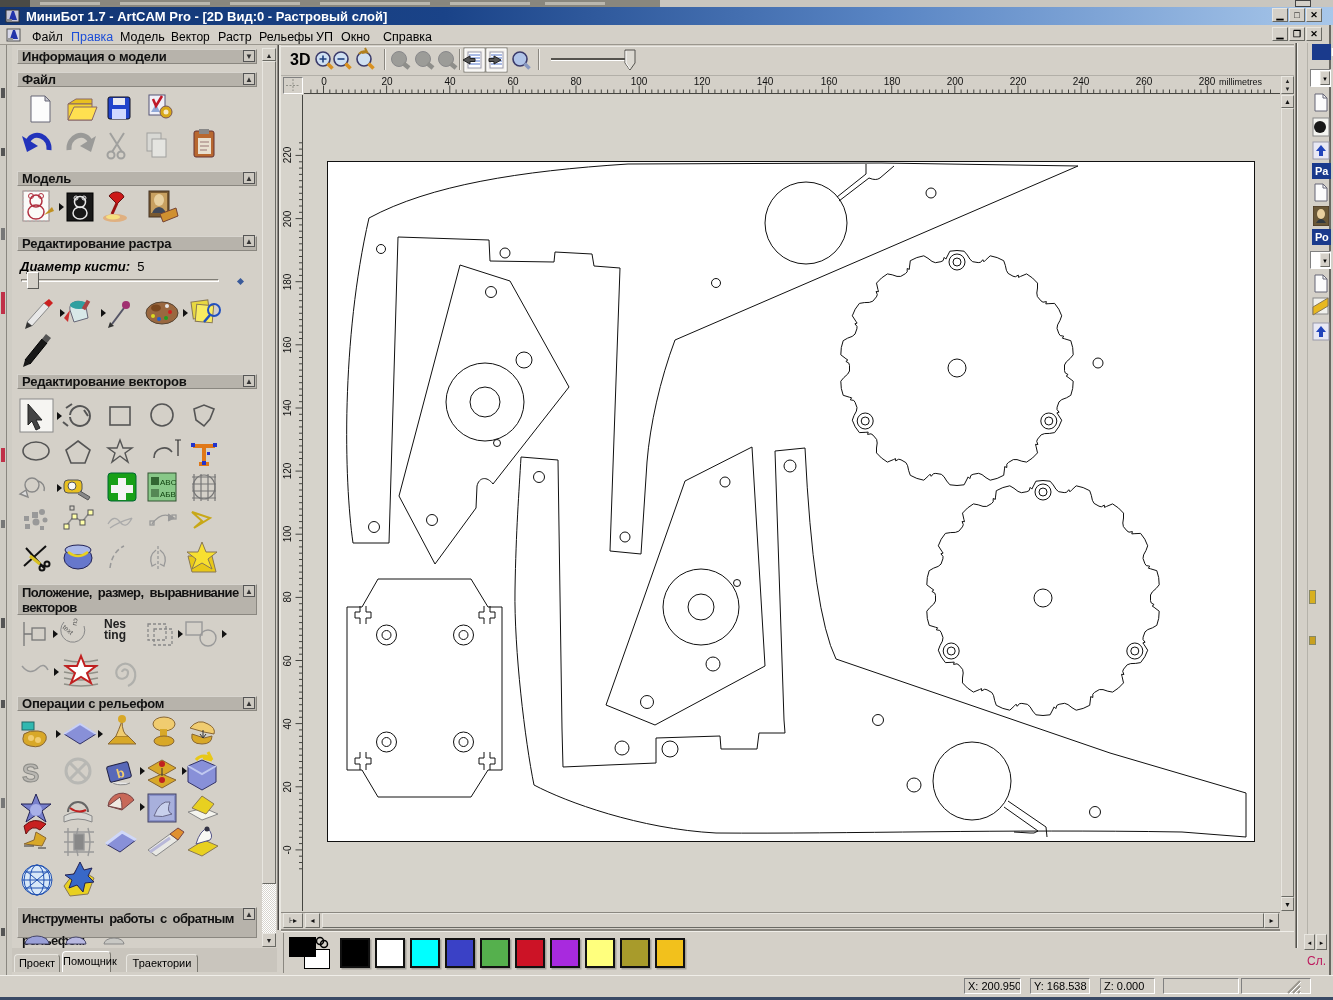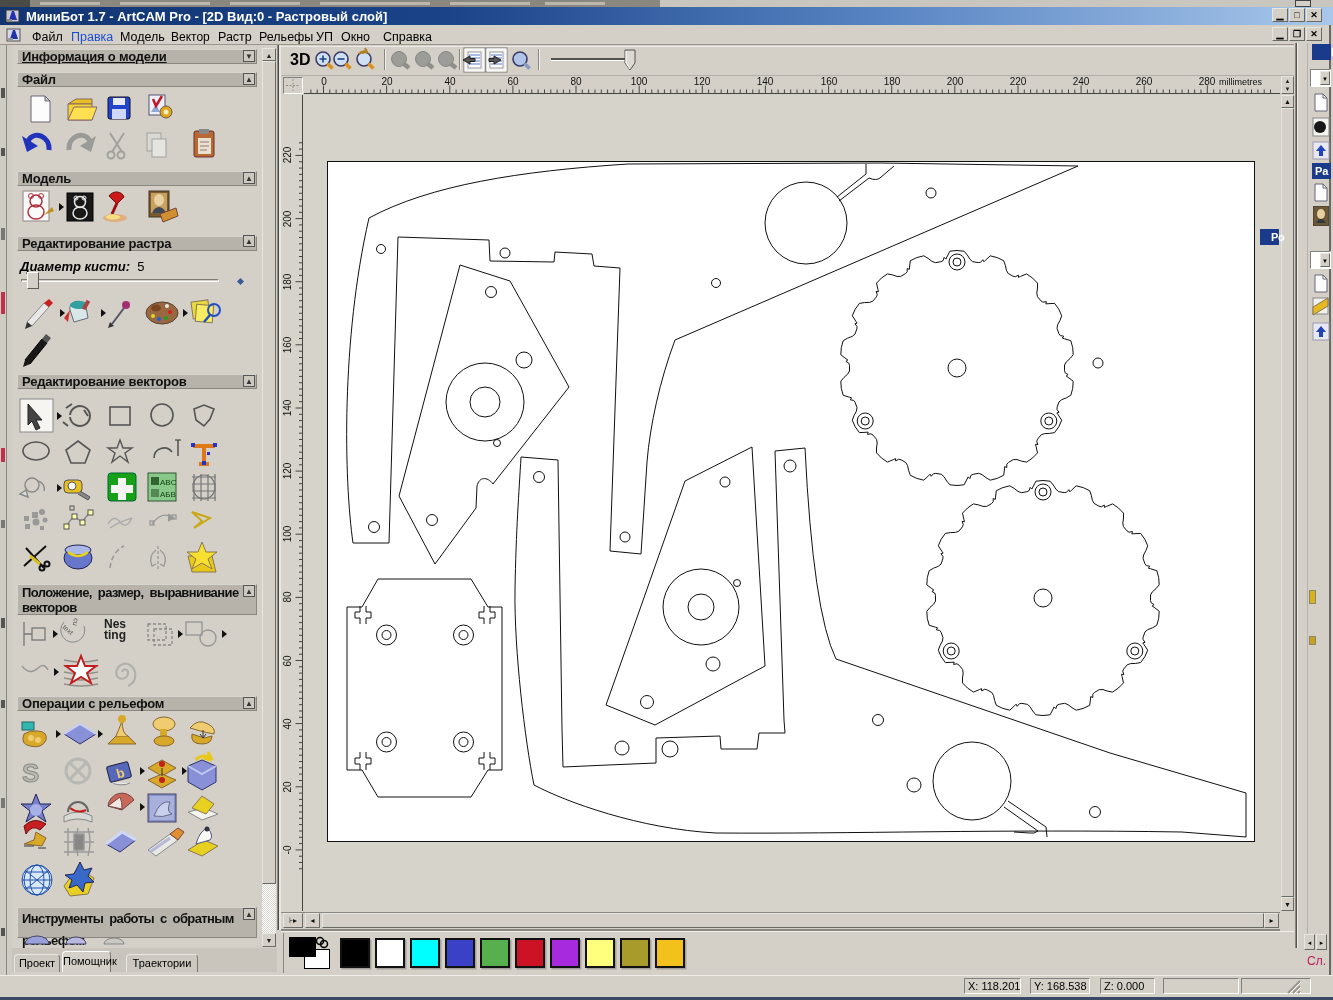--- a/index.html
+++ b/index.html
@@ -60,21 +60,21 @@
 <div class="abs" style="left:1px;top:448px;width:4px;height:14px;background:#c03048"></div>
 <div class="abs" style="left:1px;top:520px;width:4px;height:8px;background:#777"></div>
 <div class="abs" style="left:1px;top:618px;width:4px;height:10px;background:#555"></div>
 <div class="abs" style="left:1px;top:700px;width:4px;height:8px;background:#555"></div>
 <div class="abs" style="left:1px;top:798px;width:4px;height:10px;background:#777"></div>
 <div class="abs" style="left:1px;top:928px;width:4px;height:8px;background:#555"></div>
 <div class="abs" style="left:12px;top:45px;width:265px;height:930px;background:#d4d0c8"></div>
 <div class="abs" style="left:277px;top:45px;width:1px;height:885px;background:#8c8984"></div>
 <div class="abs" style="left:278px;top:45px;width:1px;height:885px;background:#4c4a46"></div>
 <div class="abs" style="left:279px;top:45px;width:2px;height:885px;background:#e9e7e1"></div>
-<div class="abs hdr" style="left:17px;top:49px;width:240px;height:15px;display:flex;align-items:center;text-decoration:underline;">Информация о модели</div>
+<div class="abs hdr" style="left:17px;top:49px;width:240px;height:15px;display:flex;align-items:center;">Информация о модели</div>
 <div class="hbtn" style="left:243px;top:50px">▼</div>
 <div class="abs hdr" style="left:17px;top:72px;width:240px;height:15px;display:flex;align-items:center;">Файл</div>
 <div class="hbtn" style="left:243px;top:73px">▲</div>
 <div class="abs hdr" style="left:17px;top:171px;width:240px;height:15px;display:flex;align-items:center;">Модель</div>
 <div class="hbtn" style="left:243px;top:172px">▲</div>
 <div class="abs hdr" style="left:17px;top:236px;width:240px;height:15px;display:flex;align-items:center;text-align:right;">Редактирование растра</div>
 <div class="hbtn" style="left:243px;top:235px">▲</div>
 <div class="abs hdr" style="left:17px;top:374px;width:240px;height:15px;display:flex;align-items:center;">Редактирование векторов</div>
 <div class="hbtn" style="left:243px;top:375px">▲</div>
 <div class="abs hdr" style="left:17px;top:584px;width:240px;height:31px;line-height:15px;letter-spacing:-0.6px">Положение,&nbsp; размер,&nbsp; выравнивание<br>векторов</div>
@@ -904,21 +904,21 @@
 <div class="abs" style="left:1312px;top:163px;width:19px;height:16px;background:#1a3a8c;color:#fff;font-weight:bold;font-size:11px;padding-left:3px;line-height:16px">Ра</div>
 <svg class="abs" style="left:1312px;top:183px" width="18" height="19">
     <path d="M3,1 L11,1 L15,5 L15,18 L3,18 Z" fill="#fcfcfc" stroke="#667"></path>
     <path d="M11,1 L11,5 L15,5" fill="none" stroke="#667"></path>
   </svg>
 <svg class="abs" style="left:1313px;top:206px" width="16" height="20">
     <rect x="0" y="0" width="16" height="20" fill="#6a5838" stroke="#432"></rect>
     <ellipse cx="8" cy="8" rx="4" ry="5" fill="#e8cf9f"></ellipse>
     <path d="M3,17 q5,-8 10,0 Z" fill="#30383f"></path>
   </svg>
-<div class="abs" style="left:1260px;top:229px;width:19px;height:16px;background:#1a3a8c;color:#fff;font-weight:bold;font-size:11px;padding-left:11px;line-height:16px">Ро</div>
+<div class="abs" style="left:1312px;top:229px;width:19px;height:16px;background:#1a3a8c;color:#fff;font-weight:bold;font-size:11px;padding-left:3px;line-height:16px">Ро</div>
 <div class="abs sunk" style="left:1310px;top:251px;width:21px;height:18px;background:#fff">
     <div class="abs bev2" style="left:9px;top:1px;width:10px;height:14px;font-size:6px;text-align:center;line-height:14px">▼</div>
   </div>
 <svg class="abs" style="left:1312px;top:274px" width="18" height="19">
     <path d="M3,1 L11,1 L15,5 L15,18 L3,18 Z" fill="#fcfcfc" stroke="#667"></path>
     <path d="M11,1 L11,5 L15,5" fill="none" stroke="#667"></path>
   </svg>
 <svg class="abs" style="left:1312px;top:295px" width="18" height="22">
     <rect x="1" y="3" width="15" height="16" fill="#f0f0ec" stroke="#888"></rect>
     <path d="M1,12 l15,-9 v8 l-15,9 Z" fill="#e8b820" stroke="#875"></path>
@@ -944,21 +944,21 @@
 <div class="abs" style="left:375px;top:938px;width:30px;height:30px;background:#ffffff;border:2px solid #111;box-shadow:1.5px 1.5px 0 #a5a29b"></div>
 <div class="abs" style="left:410px;top:938px;width:30px;height:30px;background:#00ffff;border:2px solid #111;box-shadow:1.5px 1.5px 0 #a5a29b"></div>
 <div class="abs" style="left:445px;top:938px;width:30px;height:30px;background:#3a41c6;border:2px solid #111;box-shadow:1.5px 1.5px 0 #a5a29b"></div>
 <div class="abs" style="left:480px;top:938px;width:30px;height:30px;background:#55b04d;border:2px solid #111;box-shadow:1.5px 1.5px 0 #a5a29b"></div>
 <div class="abs" style="left:515px;top:938px;width:30px;height:30px;background:#cc1326;border:2px solid #111;box-shadow:1.5px 1.5px 0 #a5a29b"></div>
 <div class="abs" style="left:550px;top:938px;width:30px;height:30px;background:#a82ade;border:2px solid #111;box-shadow:1.5px 1.5px 0 #a5a29b"></div>
 <div class="abs" style="left:585px;top:938px;width:30px;height:30px;background:#ffff7d;border:2px solid #111;box-shadow:1.5px 1.5px 0 #a5a29b"></div>
 <div class="abs" style="left:620px;top:938px;width:30px;height:30px;background:#a89b2b;border:2px solid #111;box-shadow:1.5px 1.5px 0 #a5a29b"></div>
 <div class="abs" style="left:655px;top:938px;width:30px;height:30px;background:#f2c11c;border:2px solid #111;box-shadow:1.5px 1.5px 0 #a5a29b"></div>
 <div class="abs" style="left:0;top:975px;width:1333px;height:22px;background:#d4d0c8;border-top:1px solid #f0eee9"></div>
-<div class="abs sunk" style="left:964px;top:978px;width:57px;height:16px;font-size:11px;padding:1px 0 0 3px;color:#000;white-space:nowrap;overflow:hidden">X: 118.201</div>
+<div class="abs sunk" style="left:964px;top:978px;width:57px;height:16px;font-size:11px;padding:1px 0 0 3px;color:#000;white-space:nowrap;overflow:hidden">X: 200.950</div>
 <div class="abs sunk" style="left:1030px;top:978px;width:60px;height:16px;font-size:11px;padding:1px 0 0 3px;color:#000;white-space:nowrap;overflow:hidden">Y: 168.538</div>
 <div class="abs sunk" style="left:1100px;top:978px;width:55px;height:16px;font-size:11px;padding:1px 0 0 3px;color:#000;white-space:nowrap;overflow:hidden">Z: 0.000</div>
 <div class="abs sunk" style="left:1163px;top:978px;width:76px;height:16px;font-size:11px;padding:1px 0 0 3px;color:#000;white-space:nowrap;overflow:hidden"></div>
 <div class="abs sunk" style="left:1241px;top:978px;width:70px;height:16px;font-size:11px;padding:1px 0 0 3px;color:#000;white-space:nowrap;overflow:hidden"></div>
 <svg class="abs" style="left:1286px;top:979px" width="16" height="15">
     <g stroke="#9a968e" stroke-width="2">
       <path d="M14,2 L2,14 M14,7 L7,14 M14,12 L12,14"></path>
     </g>
     <g stroke="#fff" stroke-width="1">
       <path d="M15,3 L3,15 M15,8 L8,15 M15,13 L13,15"></path>

